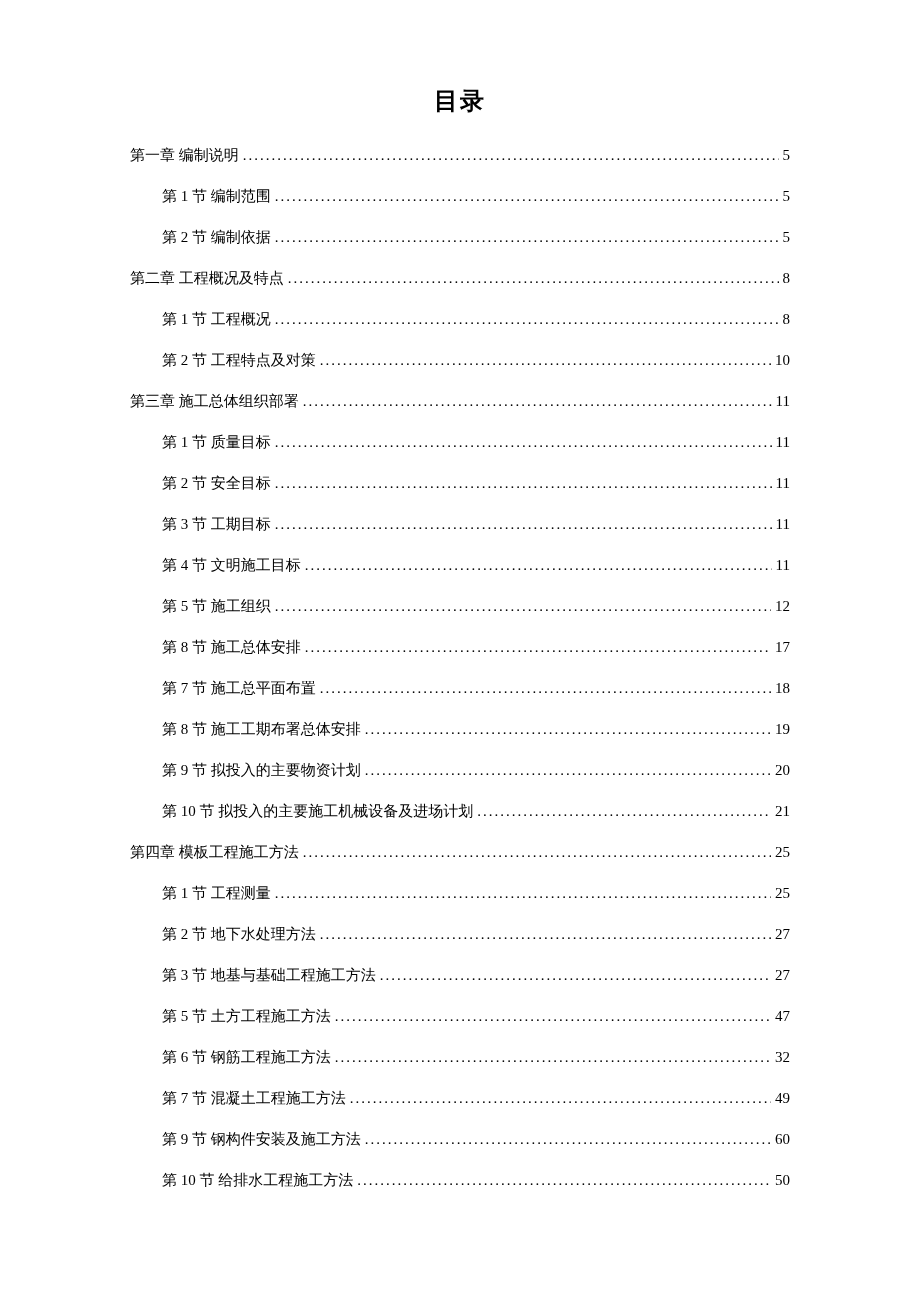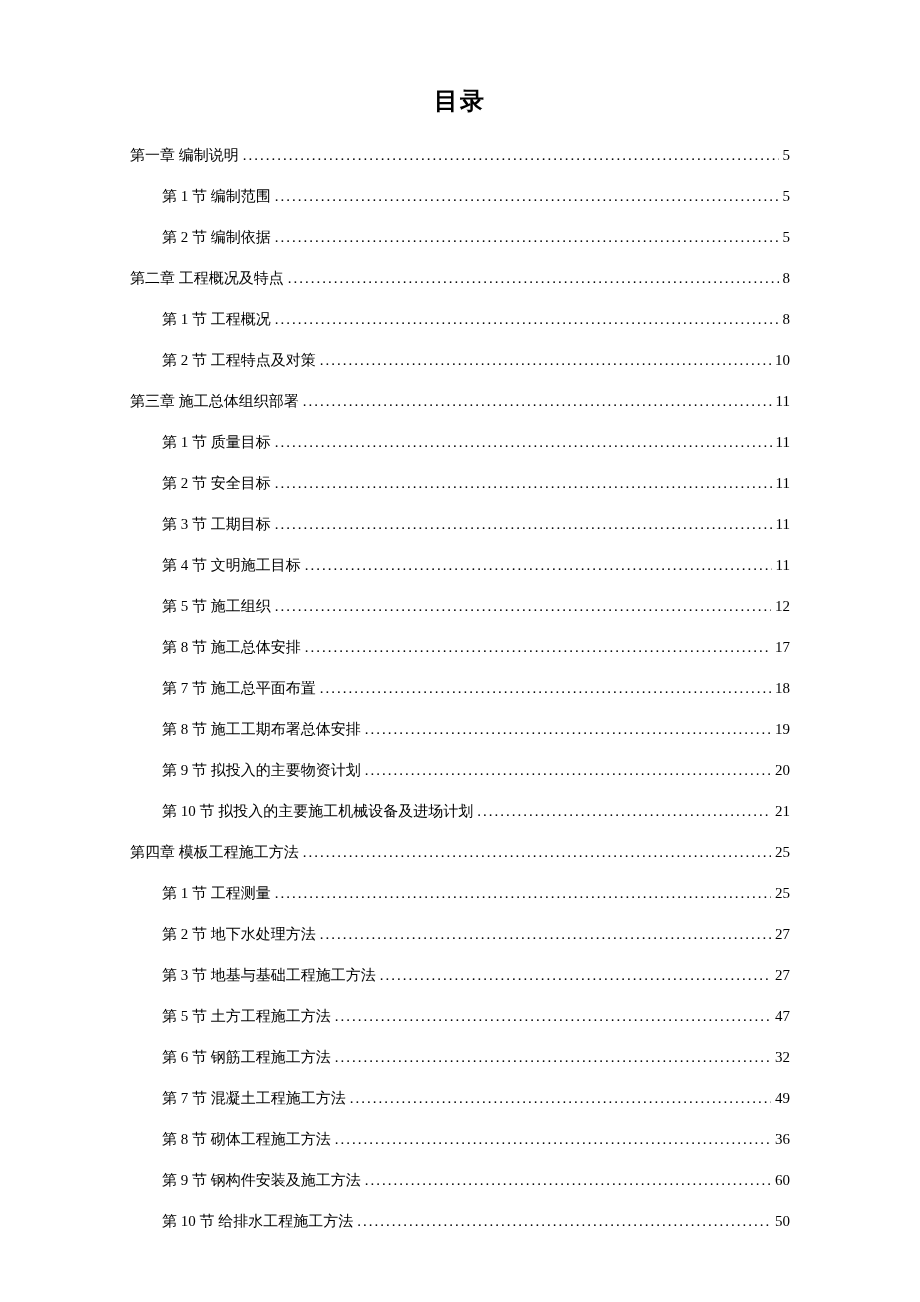--- a/index.html
+++ b/index.html
@@ -176,25 +176,20 @@
       <span class="toc-label">第 6 节  钢筋工程施工方法</span>
       <span class="toc-dots"></span>
       <span class="toc-page">32</span>
     </div>
     <div class="toc-entry level-2">
       <span class="toc-label">第 7 节  混凝土工程施工方法</span>
       <span class="toc-dots"></span>
       <span class="toc-page">49</span>
     </div>
     <div class="toc-entry level-2">
-      <span class="toc-label">第 8 节  砌体工程施工方法</span>
-      <span class="toc-dots"></span>
-      <span class="toc-page">36</span>
-    </div>
-    <div class="toc-entry level-2">
       <span class="toc-label">第 9 节  钢构件安装及施工方法</span>
       <span class="toc-dots"></span>
       <span class="toc-page">60</span>
     </div>
     <div class="toc-entry level-2">
       <span class="toc-label">第 10 节  给排水工程施工方法</span>
       <span class="toc-dots"></span>
       <span class="toc-page">50</span>
     </div>
   </div>

